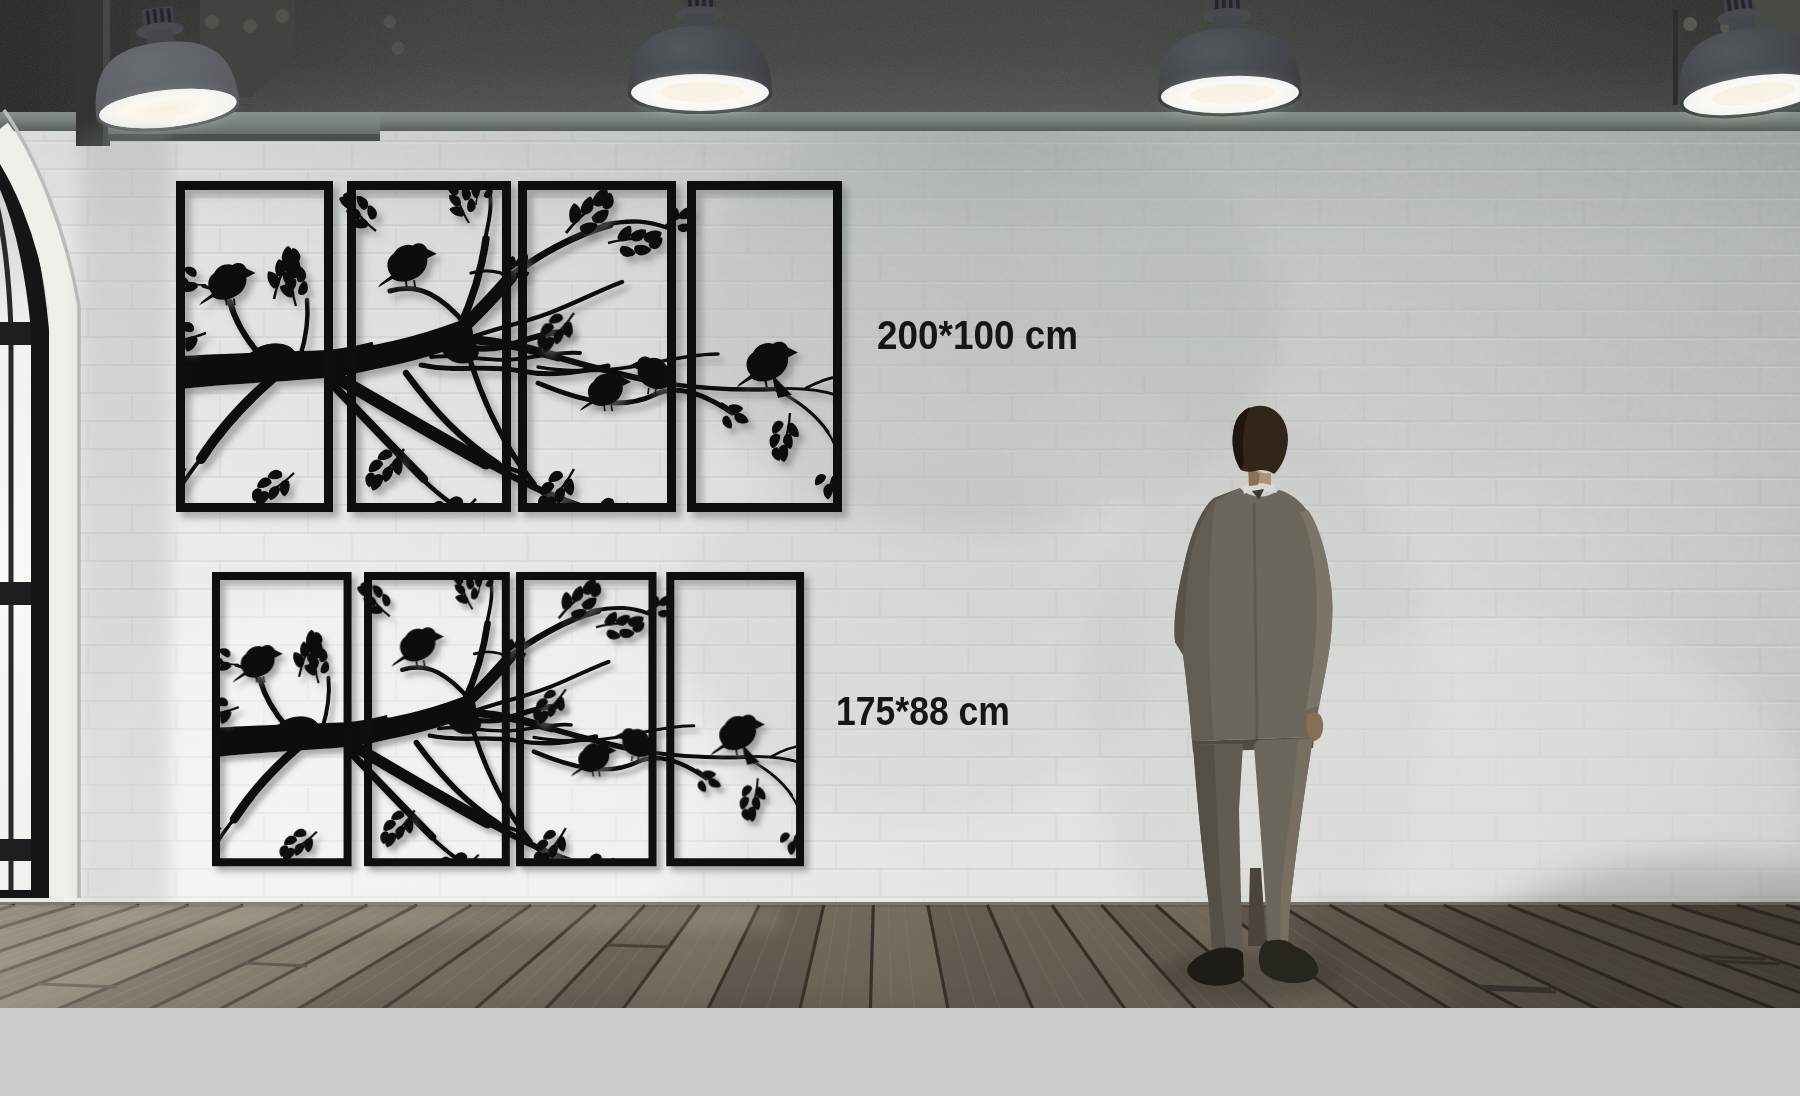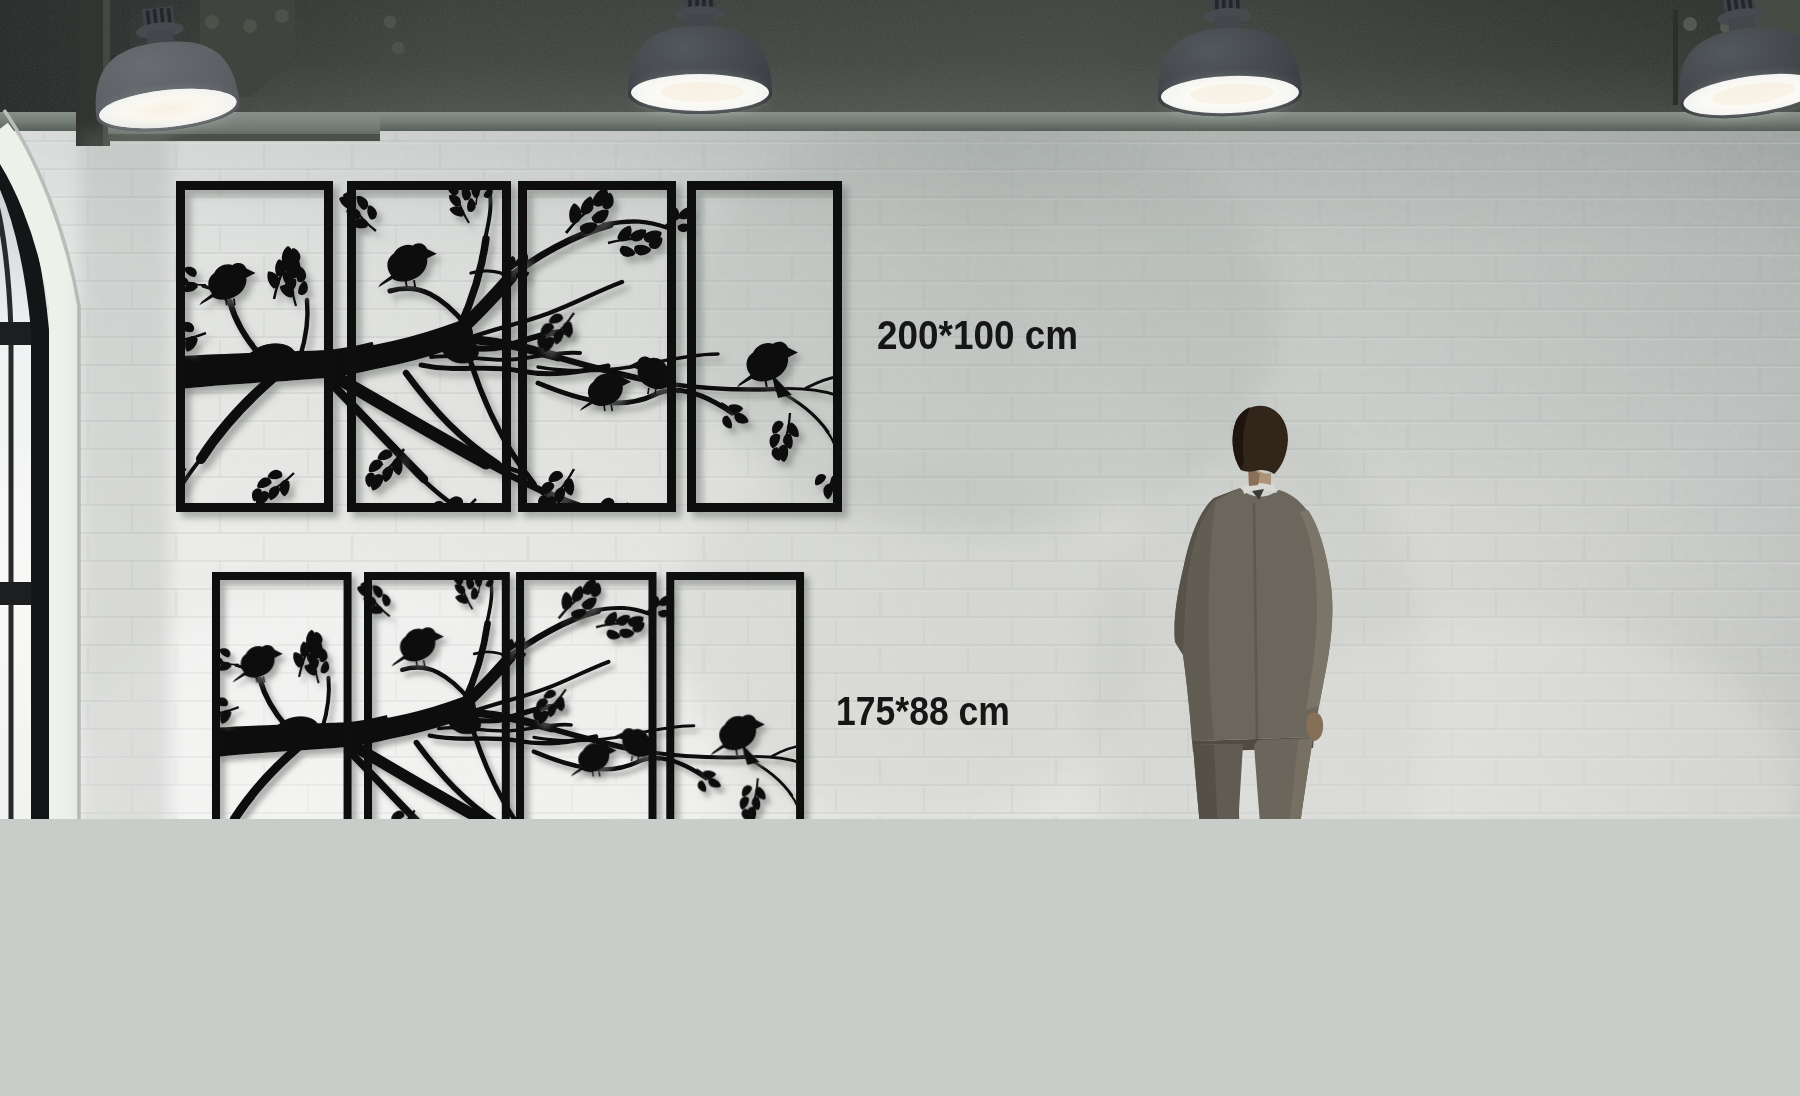--- a/index.html
+++ b/index.html
@@ -1,16 +1,16 @@
 <!DOCTYPE html>
 <html><head>
 <meta charset="utf-8">
 <style>
   html,body{margin:0;padding:0;background:#c9cdca;}
-  #scene{position:relative;width:1800px;height:819px;overflow:hidden;
+  #scene{position:relative;width:1800px;height:1008px;overflow:hidden;
          font-family:"Liberation Sans", sans-serif;}
   svg{display:block}
 </style>
 </head>
 <body>
 <div id="scene">
 <svg width="1800" height="1096" viewBox="0 0 1800 1096">
 <defs>
 
   <linearGradient id="wallV" x1="0" y1="0" x2="0" y2="1">

